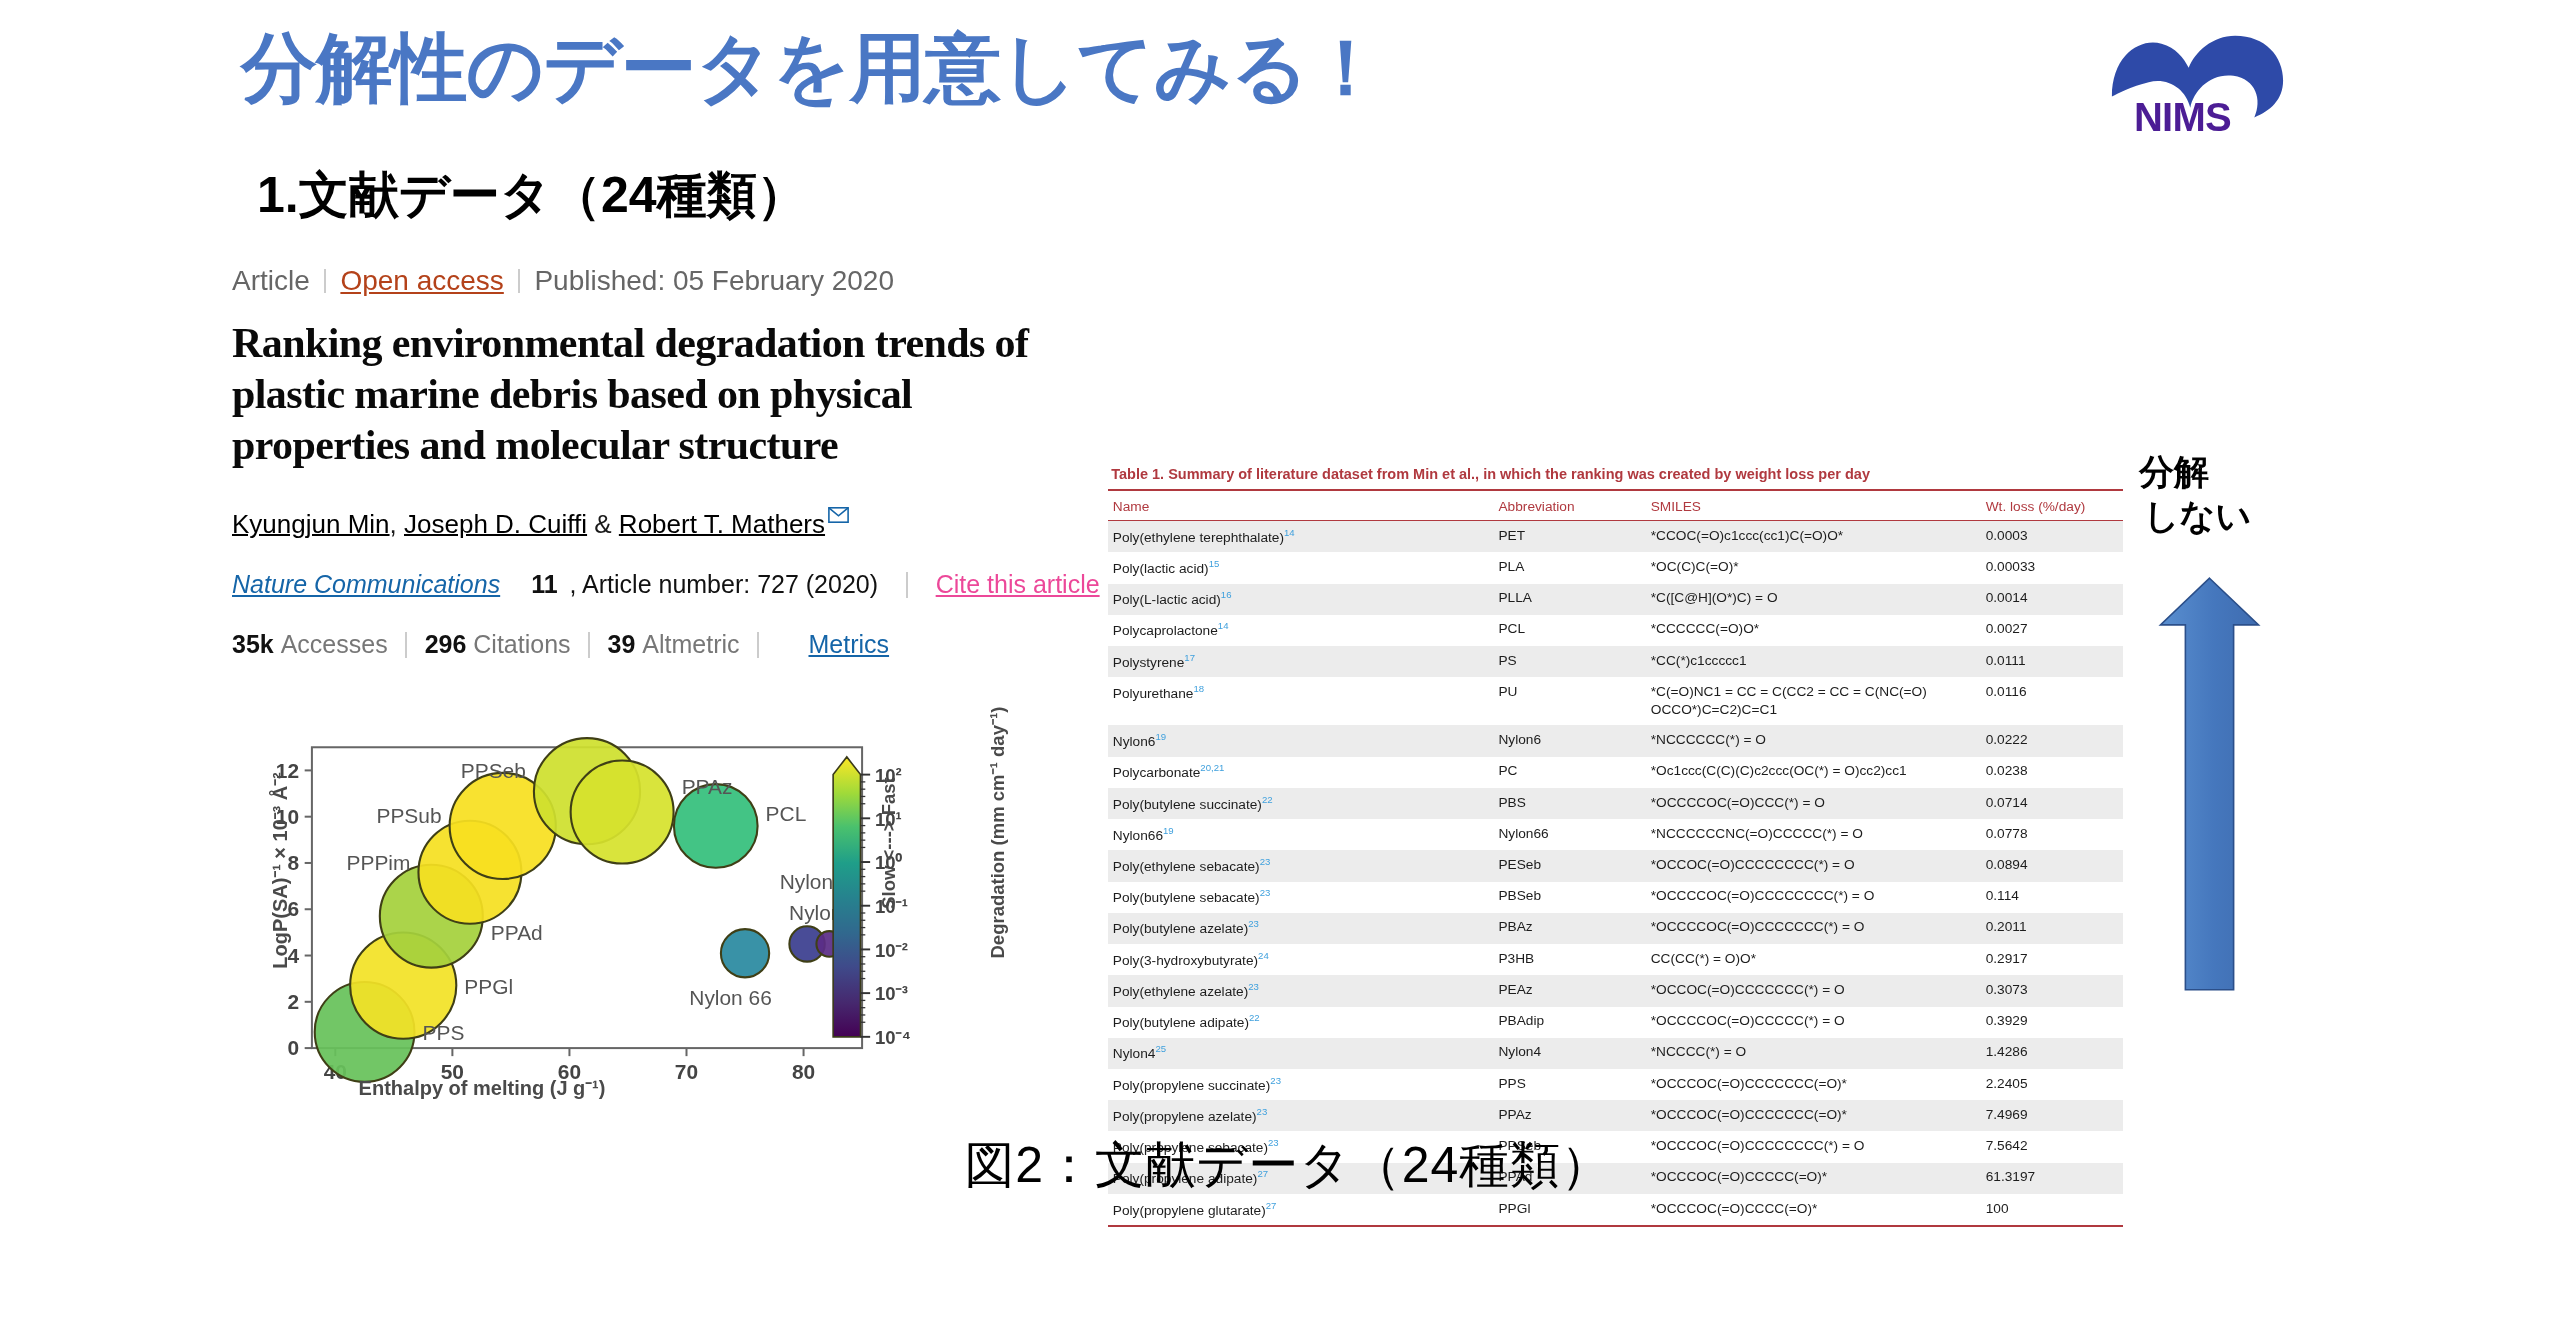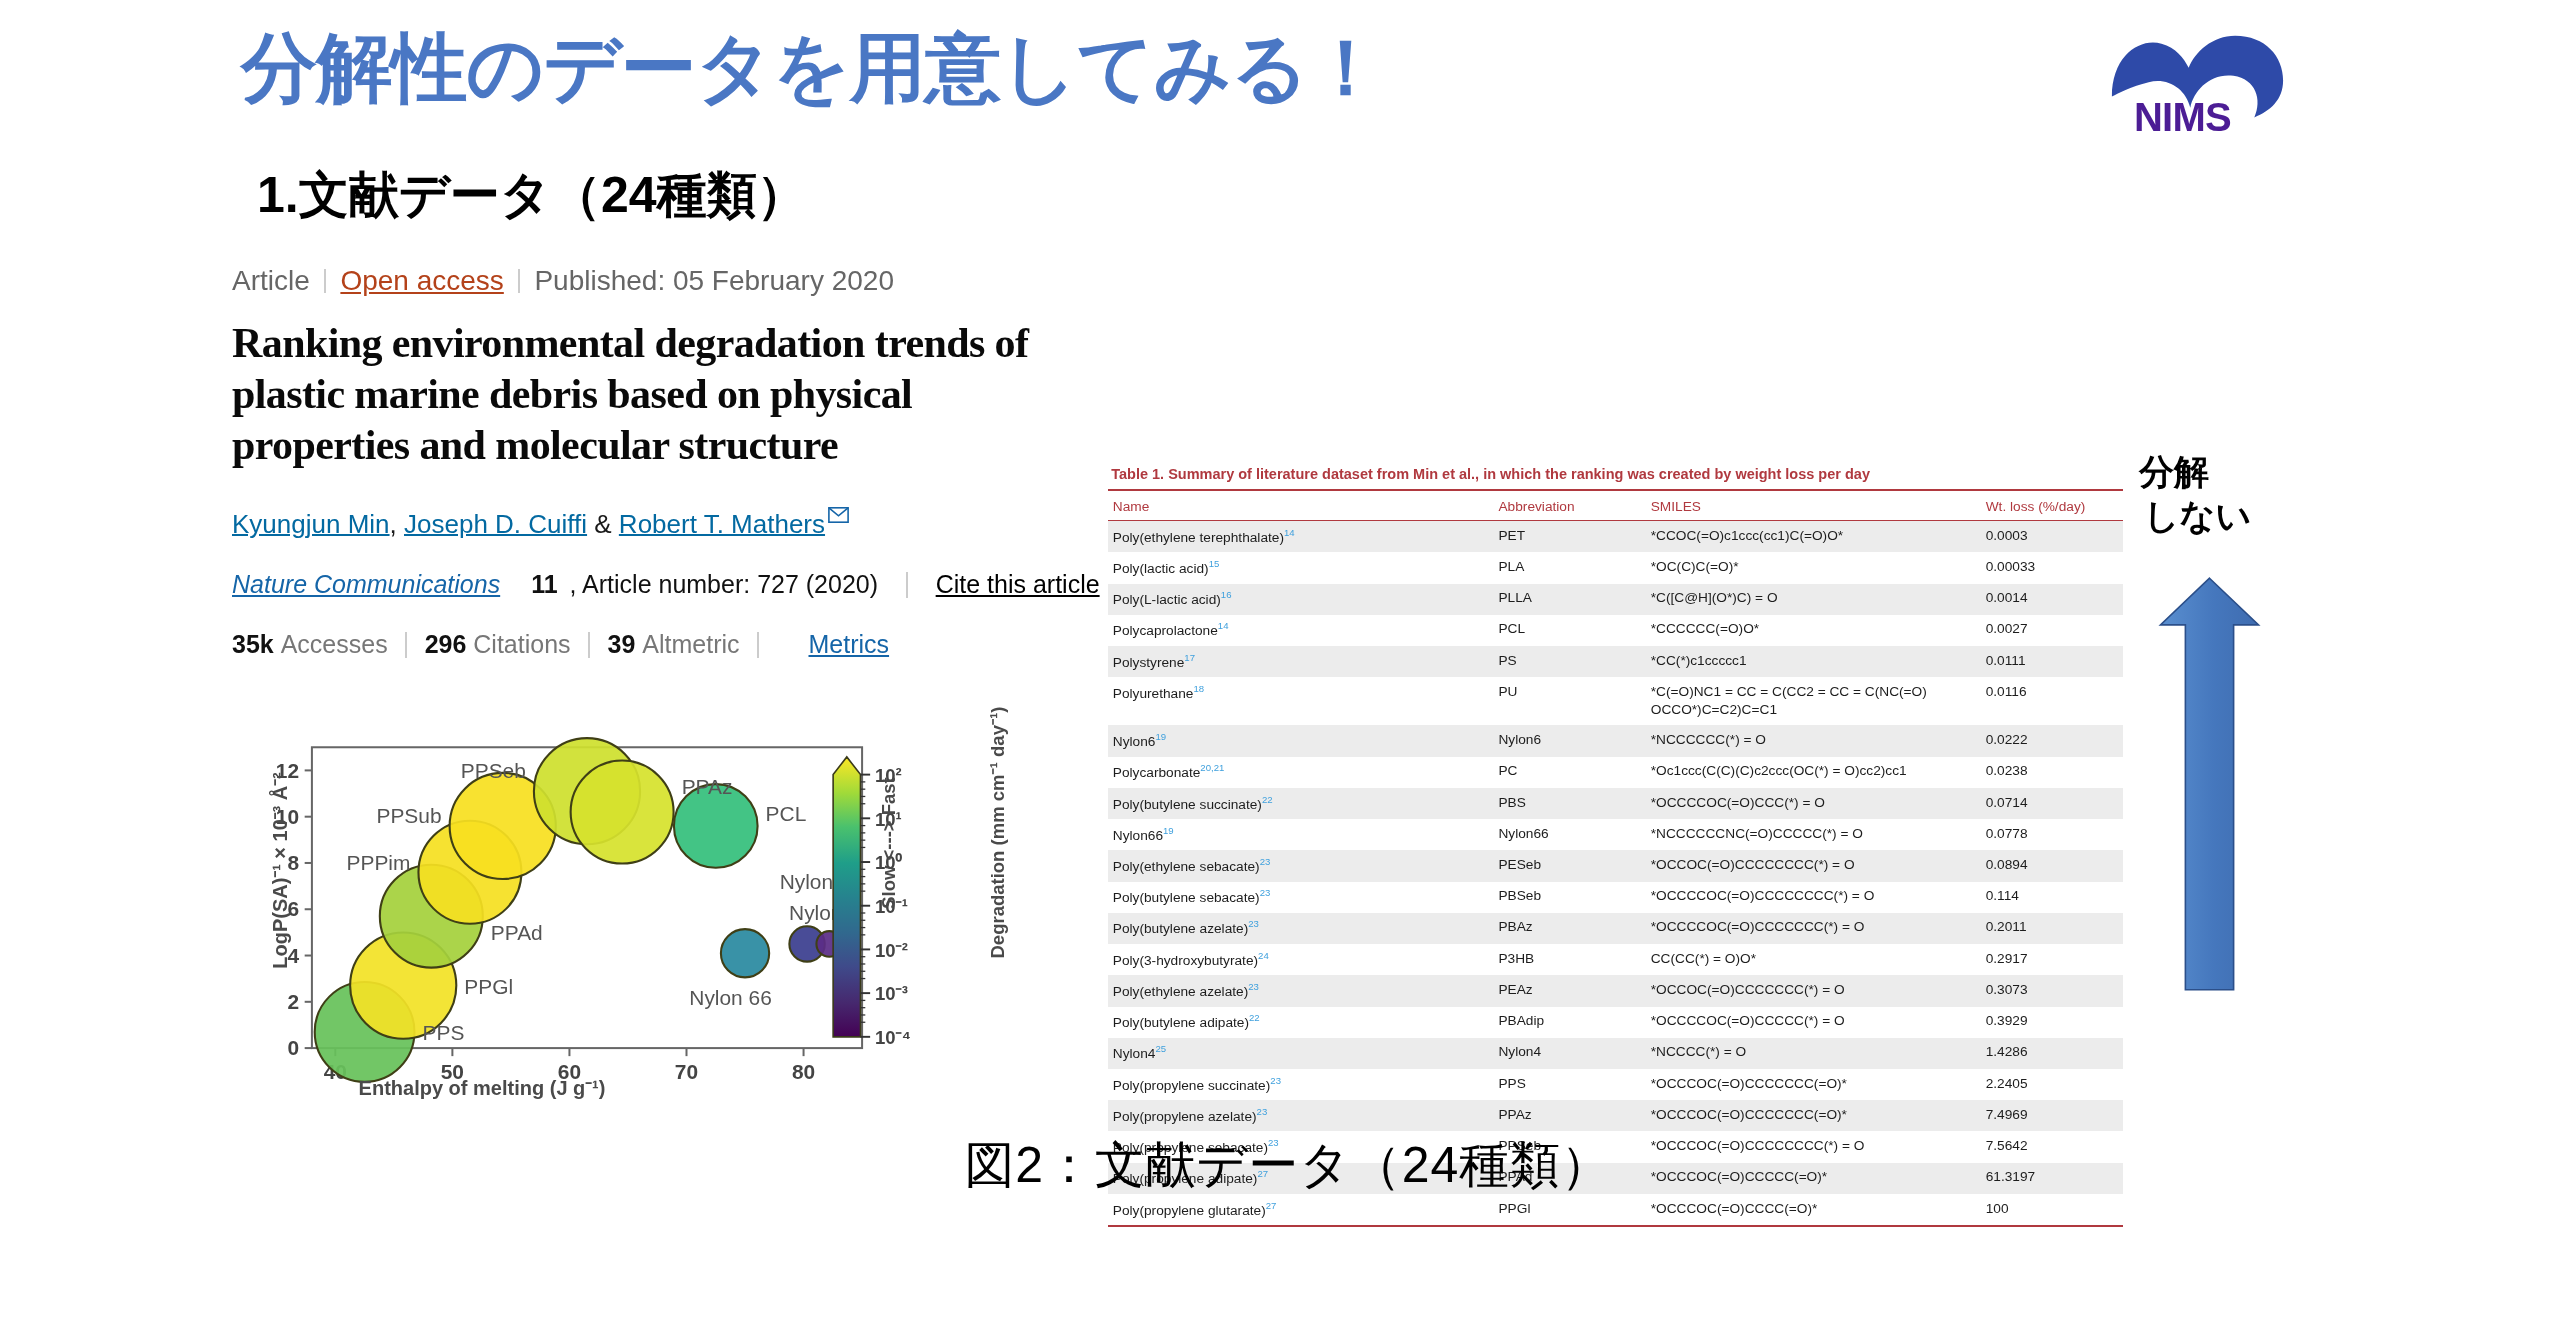--- a/index.html
+++ b/index.html
@@ -39,27 +39,27 @@
   .art-meta .seg{padding:0 14.5px;}
   .art-meta .seg:first-child{padding-left:0;}
   .art-meta .divider{width:1.6px;height:24px;background:#ccc;}
   .art-meta .oa{color:#b4421a;text-decoration:underline;}
   #article-title{
     font-family:"Liberation Serif","DejaVu Serif",serif;
     font-weight:bold;font-size:42px;line-height:1.22;color:#0a0a0a;
     letter-spacing:-0.6px;margin:8px 0 27px 0;max-width:852px;
   }
   #authors{font-size:26px;color:#1a1a1a;margin-bottom:31px;}
-  #authors a{color:#0369a1;text-decoration:underline;}
+  #authors a{color:#000000;text-decoration:underline;}
   .mail-icon{display:inline-block;vertical-align:super;margin-left:3.2px;}
   #journal-line{font-size:25px;color:#111;margin-bottom:31px;display:flex;align-items:center;gap:12px;flex-wrap:nowrap;}
   #journal-line .jname{color:#1565a8;font-style:italic;text-decoration:underline;}
   #journal-line .vol{font-weight:bold;}
   #journal-line .vdiv{width:1.6px;height:26px;background:#ccc;margin:0 16px;}
-  #journal-line .cite{color:#000000;text-decoration:underline;}
+  #journal-line .cite{color:#ec4899;text-decoration:underline;}
   #metrics-line{font-size:25px;color:#777;display:flex;align-items:center;}
   #metrics-line b{color:#111;font-weight:bold;}
   #metrics-line .mdiv{width:1.6px;height:26px;background:#ccc;margin:0 17.7px;}
   #metrics-line .mlink{color:#1565a8;text-decoration:underline;margin-left:32px;}
 
   
   #bubble-chart{position:absolute;left:225px;top:736px;width:724px;height:370px;}
   .axis-label{
     position:absolute;font-size:20px;font-weight:bold;color:#4a4a4a;
     font-family:"Liberation Sans",sans-serif;

